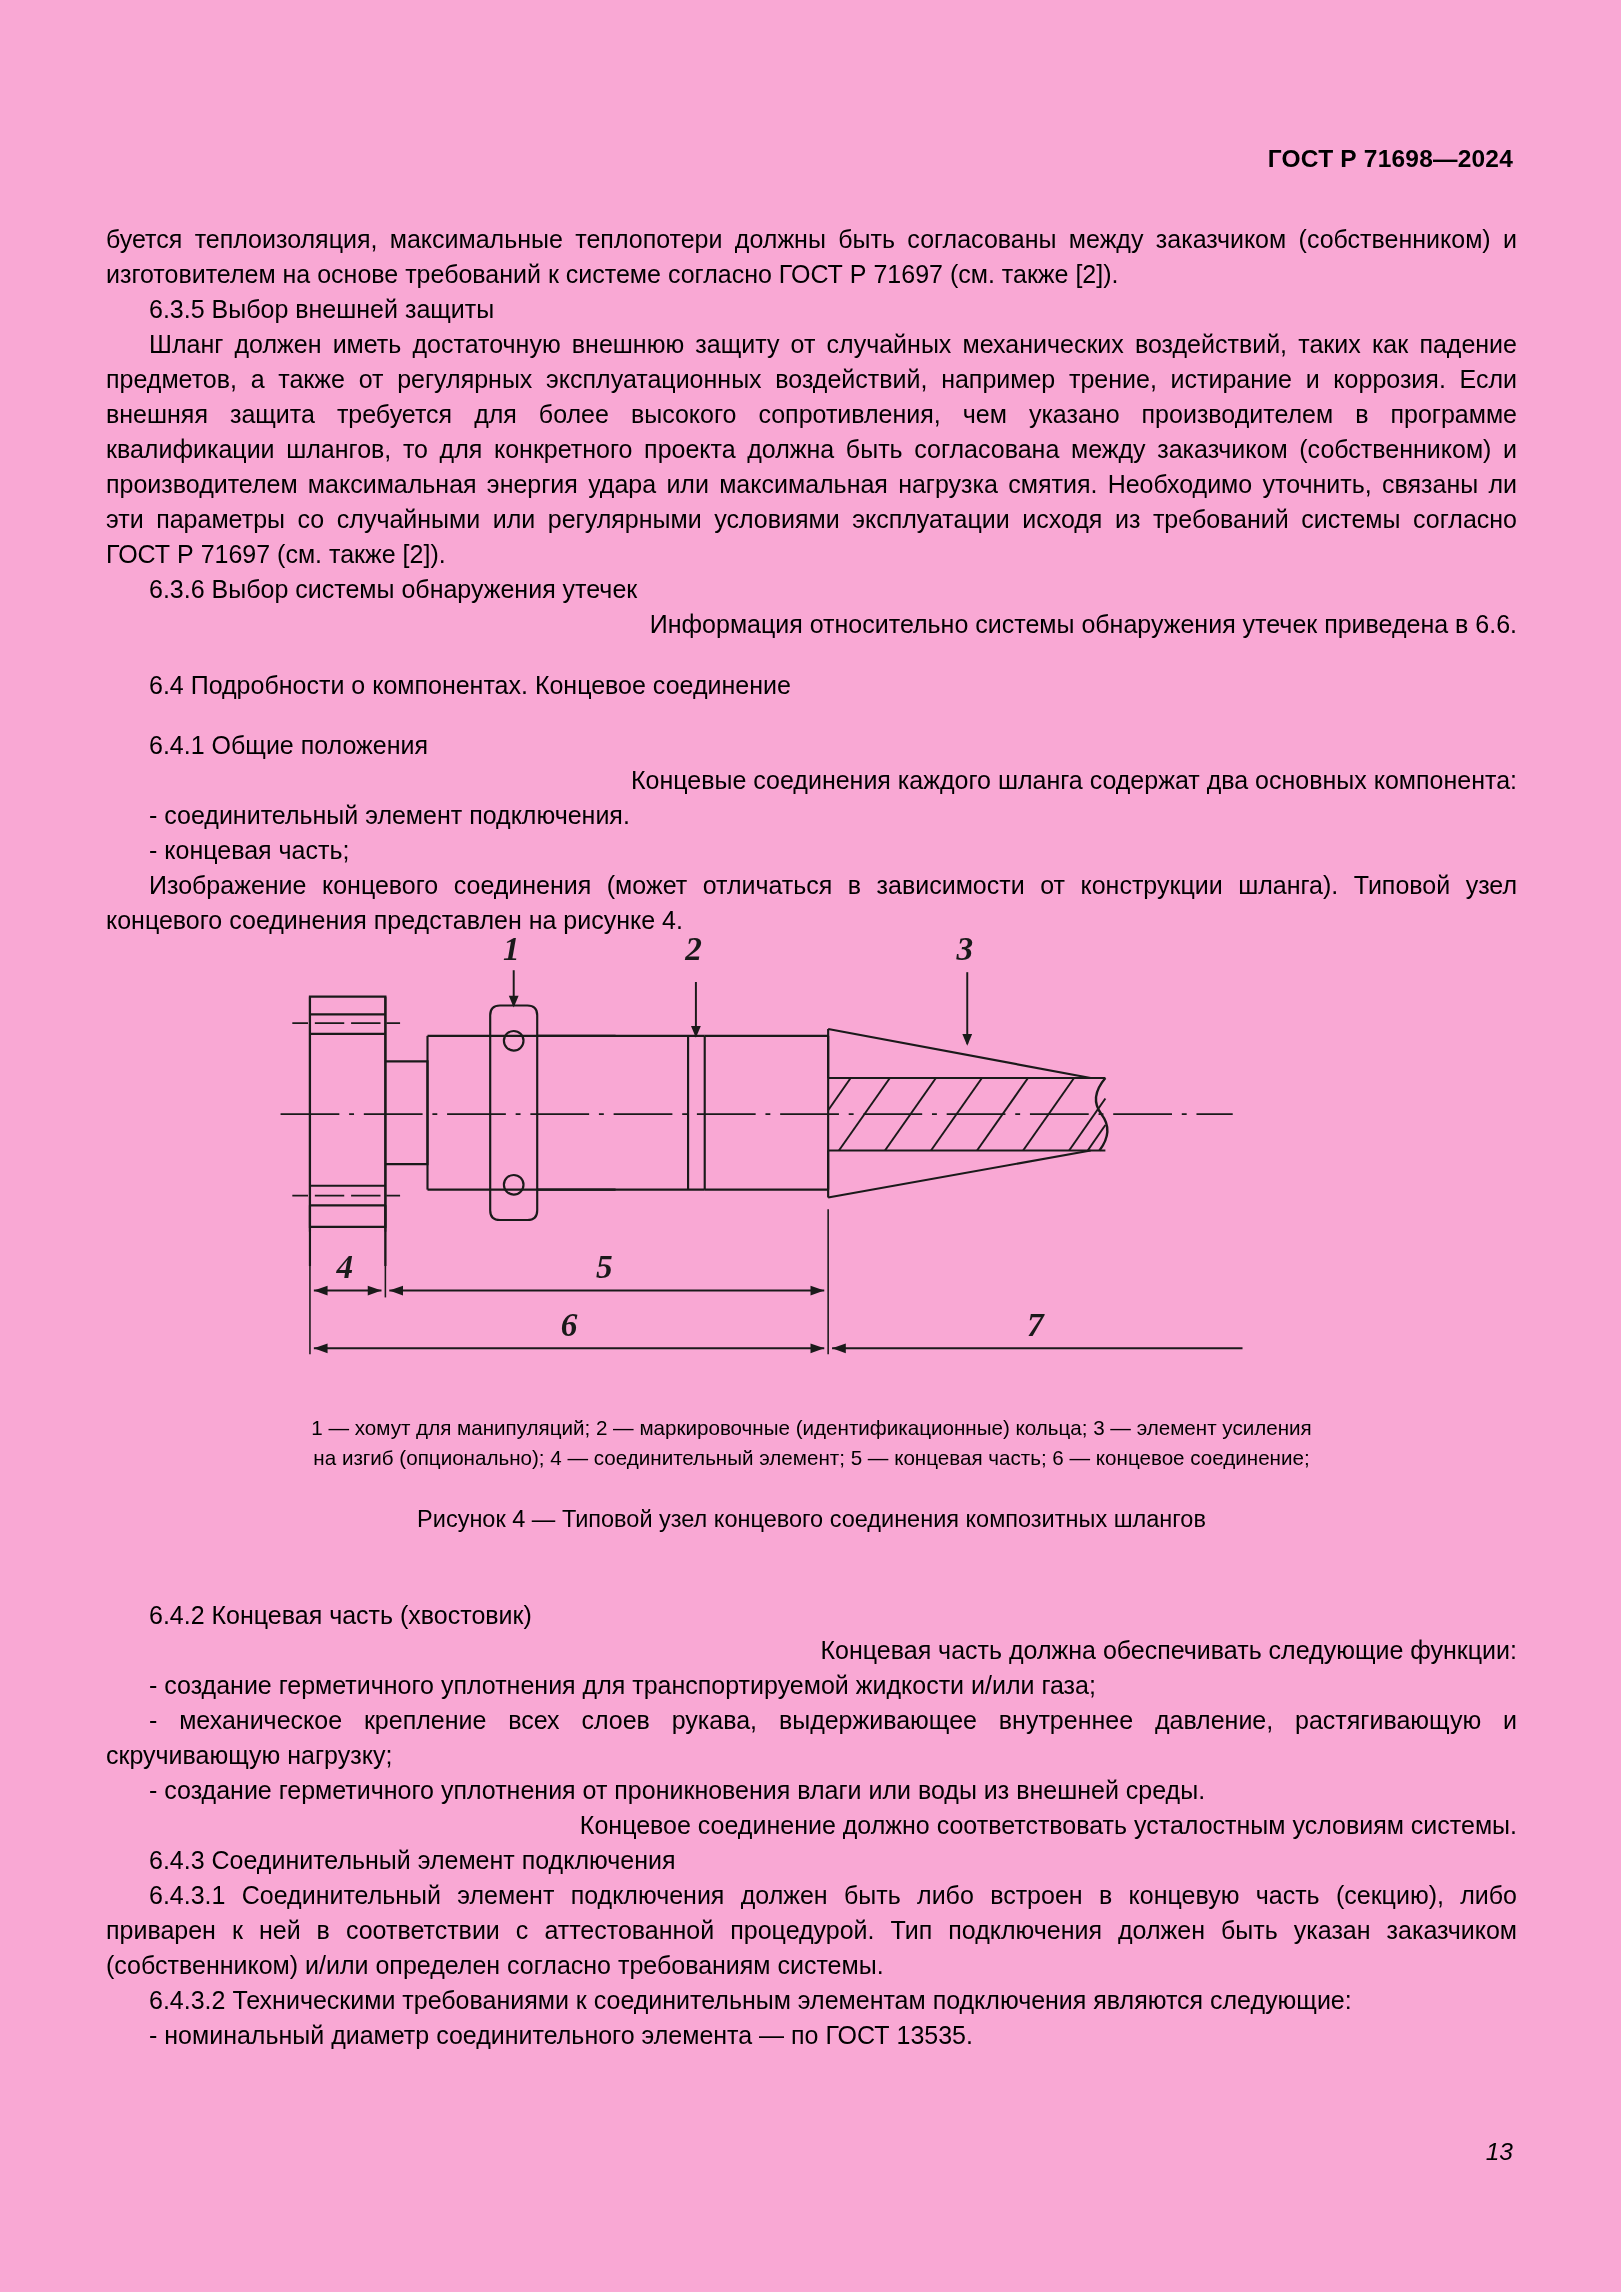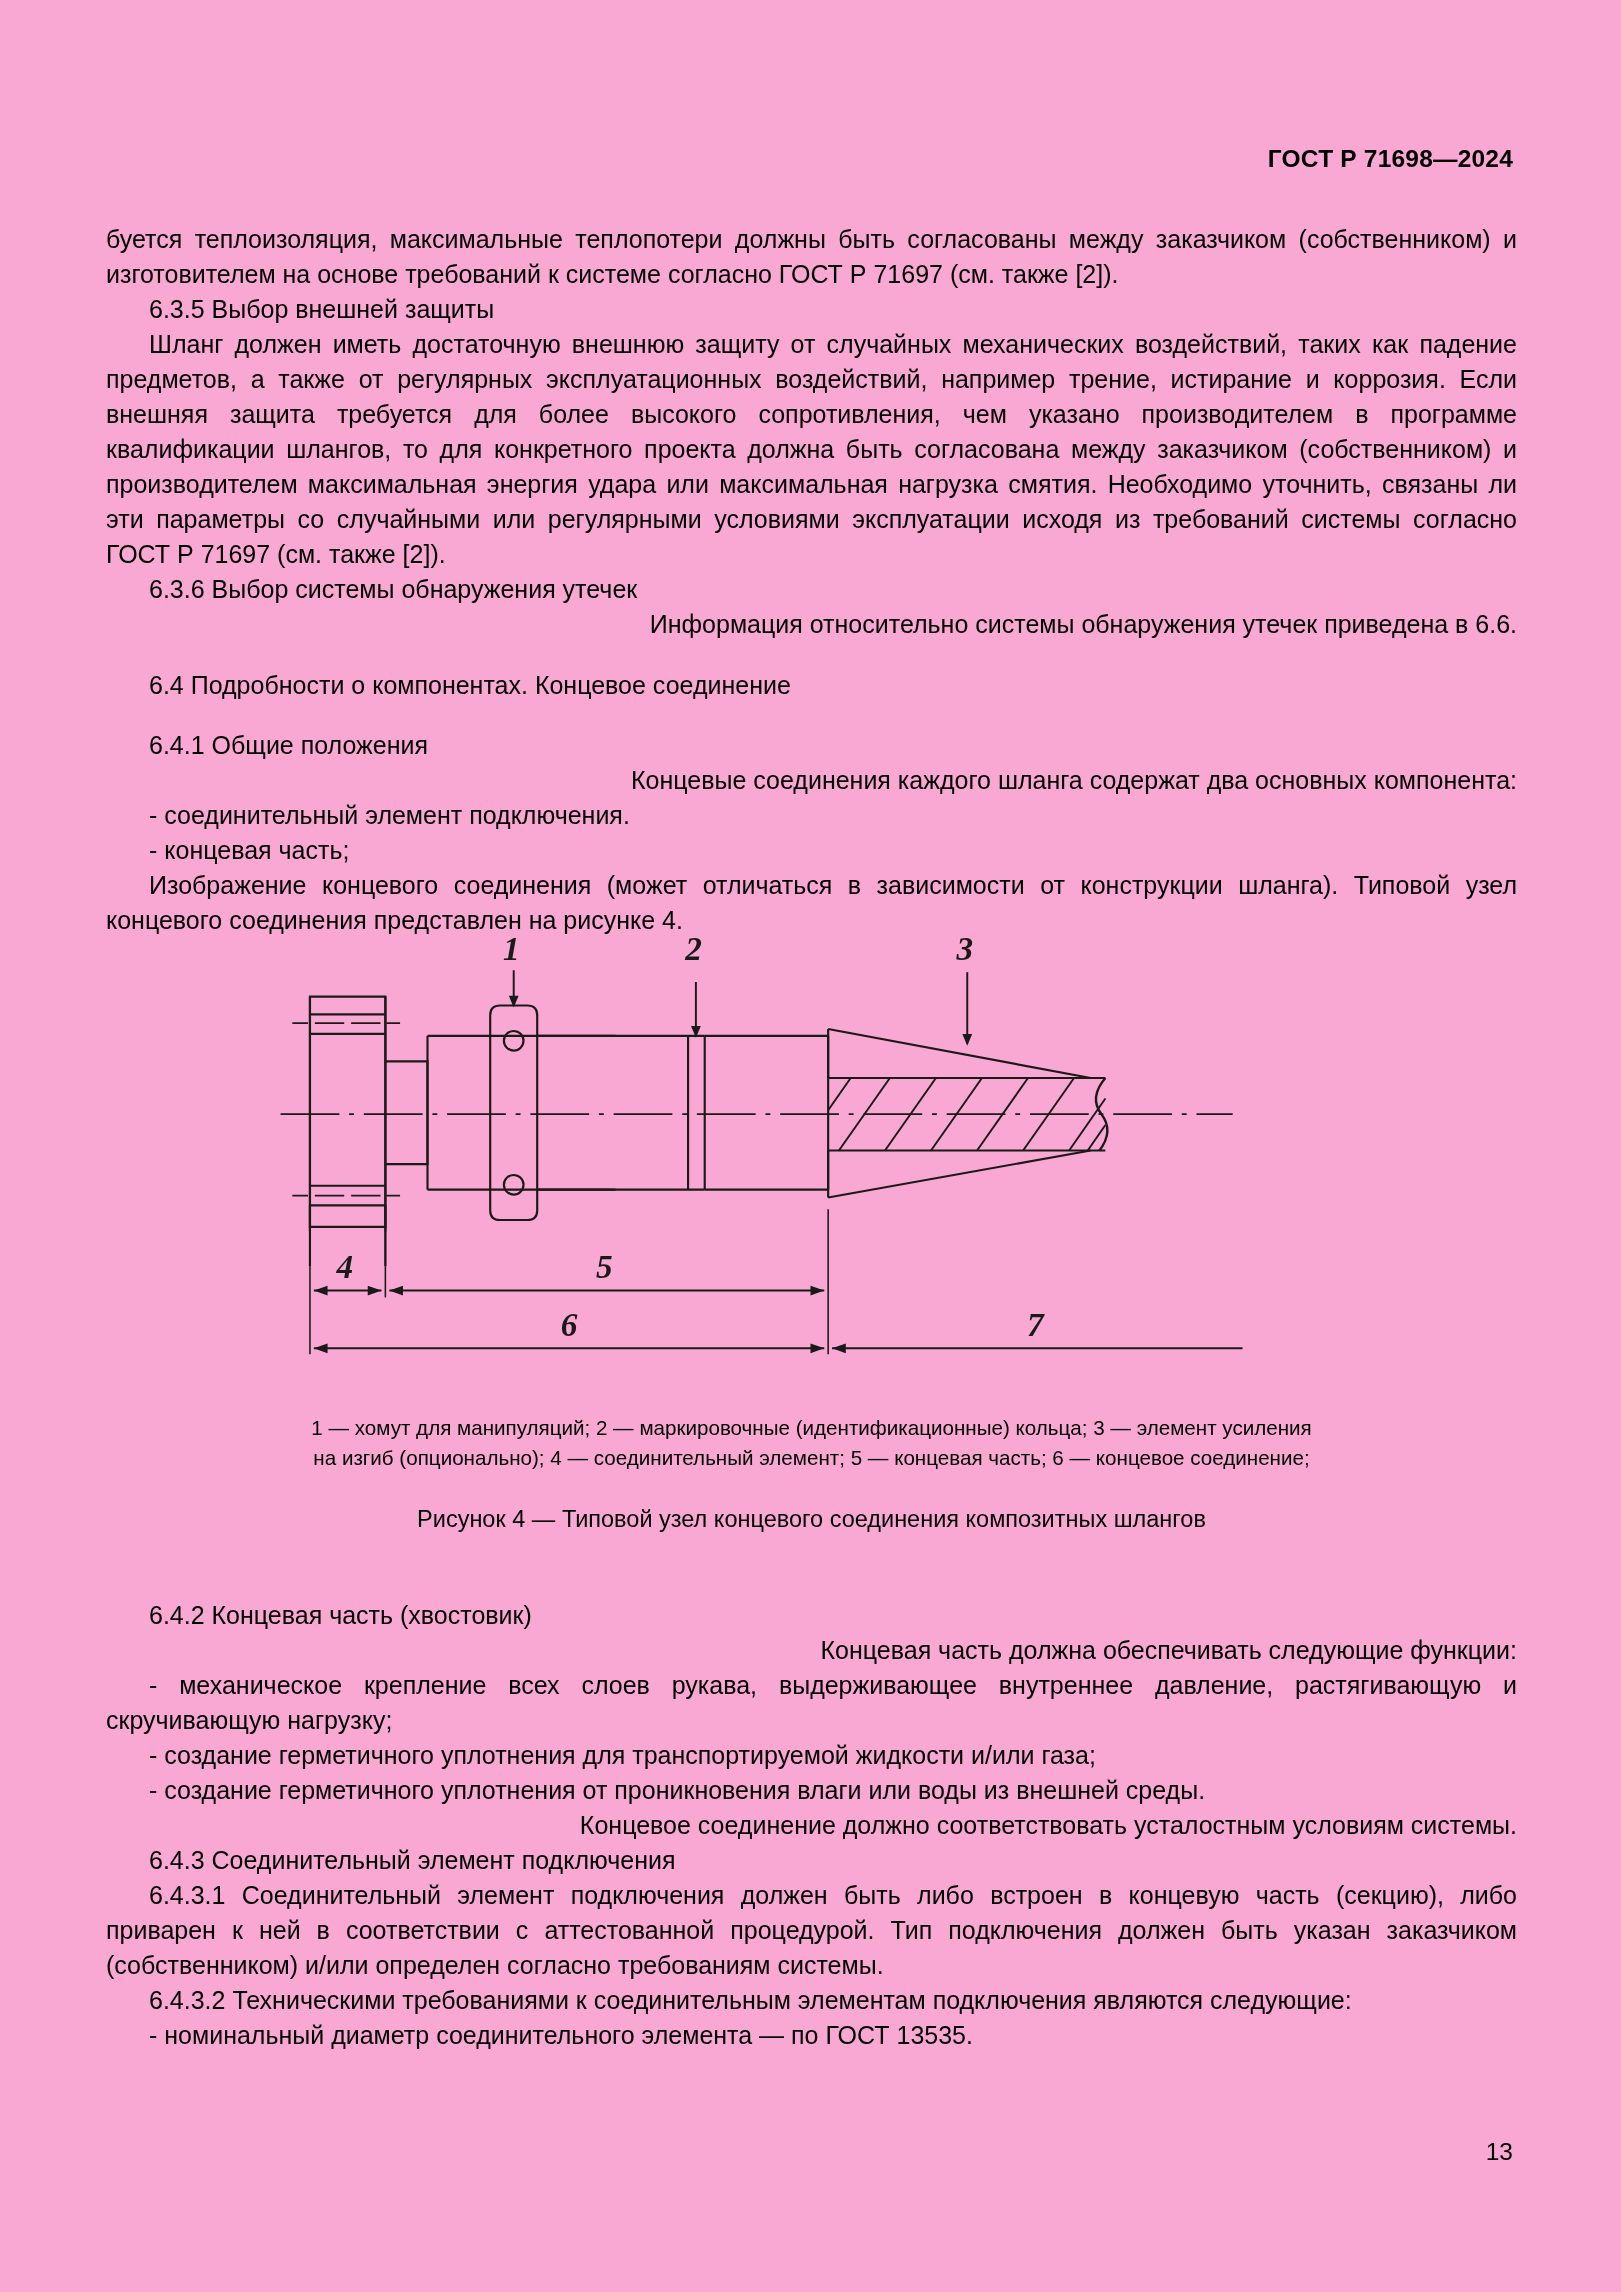--- a/index.html
+++ b/index.html
@@ -93,20 +93,21 @@
     line-height: 31px;
     text-align: center;
   }
 
   
   .page-number {
     position: absolute;
     right: 108px;
     bottom: 127px;
     font-size: 24.5px;
+    font-style: italic;
   }
 </style>
 </head>
 <body>
 
 <div class="page">
 
   <div class="header">ГОСТ Р 71698—2024</div>
 
   <div class="body">
@@ -247,22 +248,22 @@
     </div>
 
     <p class="fig-legend">1 — хомут для манипуляций; 2 — маркировочные (идентификационные) кольца; 3 — элемент усиления</p>
     <p class="fig-legend">на изгиб (опционально); 4 — соединительный элемент; 5 — концевая часть; 6 — концевое соединение;</p>
     <p class="fig-title">Рисунок 4 — Типовой узел концевого соединения композитных шлангов</p>
   </div>
 
   <div class="body" style="top: 1598px;">
     <h4 class="sec">6.4.2 Концевая часть (хвостовик)</h4>
     <p class="para indent nojust">Концевая часть должна обеспечивать следующие функции:</p>
+    <p class="dash-item nojust">-  создание герметичного уплотнения для транспортируемой жидкости и/или газа;</p>
     <p class="dash-item">-  механическое крепление всех слоев рукава, выдерживающее внутреннее давление, растягивающую и скручивающую нагрузку;</p>
-    <p class="dash-item nojust">-  создание герметичного уплотнения для транспортируемой жидкости и/или газа;</p>
     <p class="dash-item nojust">-  создание герметичного уплотнения от проникновения влаги или воды из внешней среды.</p>
     <p class="para indent nojust">Концевое соединение должно соответствовать усталостным условиям системы.</p>
 
     <h4 class="sec">6.4.3 Соединительный элемент подключения</h4>
     <p class="para indent">6.4.3.1 Соединительный элемент подключения должен быть либо встроен в концевую часть (секцию), либо приварен к ней в соответствии с аттестованной процедурой. Тип подключения должен быть указан заказчиком (собственником) и/или определен согласно требованиям системы.</p>
     <p class="para indent">6.4.3.2 Техническими требованиями к соединительным элементам подключения являются следующие:</p>
     <p class="dash-item nojust">-  номинальный диаметр соединительного элемента — по ГОСТ 13535.</p>
   </div>
 
   <div class="page-number">13</div>

